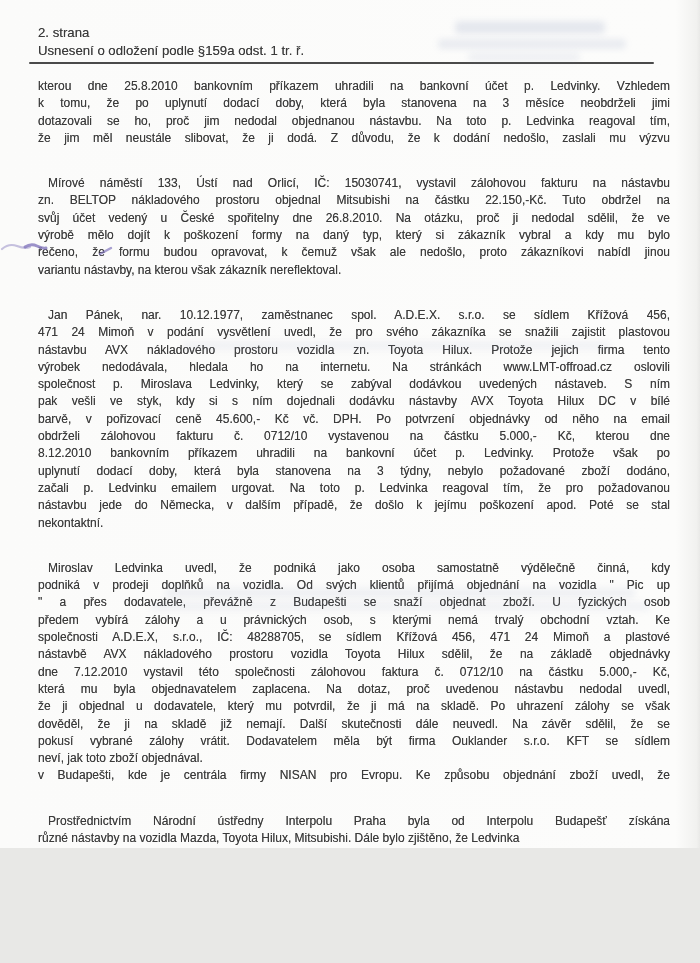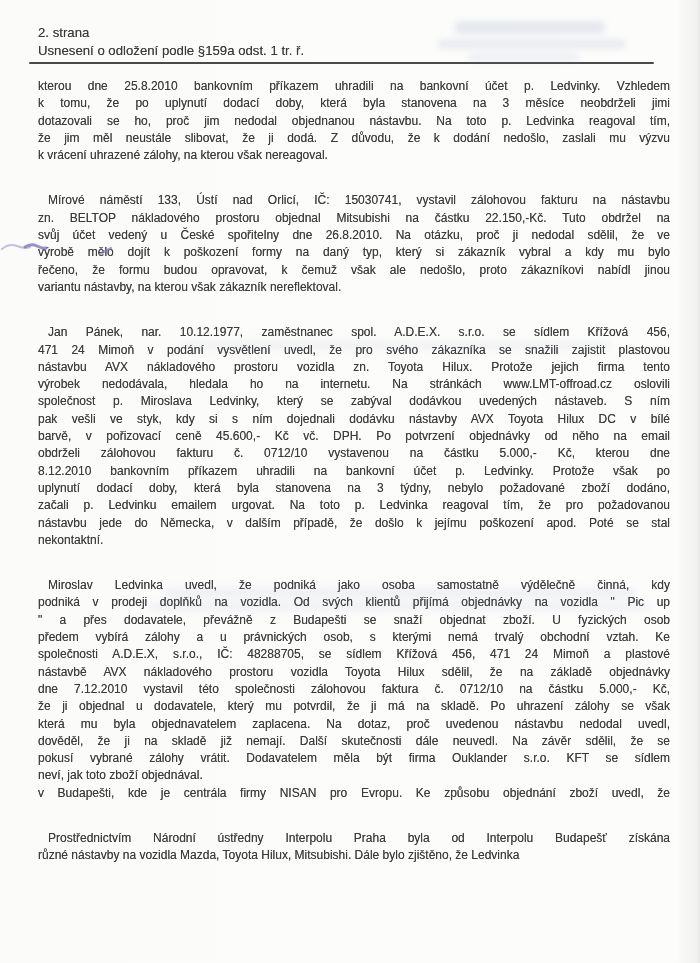--- a/index.html
+++ b/index.html
@@ -1,18 +1,18 @@
 <!DOCTYPE html>
 <html lang="cs" style="--scribble: #8377bd; --ghost: #97a3c2;"><head>
 <meta charset="utf-8">
 <style>
   html,body{margin:0;padding:0;background:#e8e8e6;}
   .page{
     position:relative;
-    width:700px;height:963px;
+    width:700px;height:848px;
     margin:0 auto;
     background:linear-gradient(90deg,#fbfbfa 0%,#fcfcfb 96.5%,#f1f1ef 99.5%,#e9e9e7 100%);
     font-family:"Liberation Sans","DejaVu Sans",sans-serif;
     color:#3b3b3b;
     overflow:hidden;
   }
   .text{ text-shadow:0 0 0.4px rgba(55,55,55,0.65); }
   header{ margin:24px 30px 0 38px; font-size:13.2px; line-height:17.5px; }
   .rule{ height:2px; background:#4a4a4a; margin:3px 46px 0 29px; border-radius:1px; }
   main{ margin:14px 30px 0 38px; font-size:12px; line-height:17.3px; }
@@ -56,21 +56,20 @@
   </header>
 
   <div class="rule"></div>
 
   <main class="text">
       <div class="para">
         <div class="line">kterou dne 25.8.2010 bankovním příkazem uhradili na bankovní účet p. Ledvinky. Vzhledem</div>
         <div class="line">k tomu, že po uplynutí dodací doby, která byla stanovena na 3 měsíce neobdrželi jimi</div>
         <div class="line">dotazovali se ho, proč jim nedodal objednanou nástavbu. Na toto p. Ledvinka reagoval tím,</div>
         <div class="line">že jim měl neustále slibovat, že ji dodá. Z důvodu, že k dodání nedošlo, zaslali mu výzvu</div>
-        <div class="line last">k vrácení uhrazené zálohy, na kterou však nereagoval.</div>
       </div>
       <div class="para indent">
         <div class="line">Mírové náměstí 133, Ústí nad Orlicí, IČ: 15030741, vystavil zálohovou fakturu na nástavbu</div>
         <div class="line">zn. BELTOP nákladového prostoru objednal Mitsubishi na částku 22.150,-Kč. Tuto obdržel na</div>
         <div class="line">svůj účet vedený u České spořitelny dne 26.8.2010. Na otázku, proč ji nedodal sdělil, že ve</div>
         <div class="line">výrobě mělo dojít k poškození formy na daný typ, který si zákazník vybral a kdy mu bylo</div>
         <div class="line">řečeno, že formu budou opravovat, k čemuž však ale nedošlo, proto zákazníkovi nabídl jinou</div>
         <div class="line last">variantu nástavby, na kterou však zákazník nereflektoval.</div>
       </div>
       <div class="para indent">
@@ -83,28 +82,28 @@
         <div class="line">barvě, v pořizovací ceně 45.600,- Kč vč. DPH. Po potvrzení objednávky od něho na email</div>
         <div class="line">obdrželi zálohovou fakturu č. 0712/10 vystavenou na částku 5.000,- Kč, kterou dne</div>
         <div class="line">8.12.2010 bankovním příkazem uhradili na bankovní účet p. Ledvinky. Protože však po</div>
         <div class="line">uplynutí dodací doby, která byla stanovena na 3 týdny, nebylo požadované zboží dodáno,</div>
         <div class="line">začali p. Ledvinku emailem urgovat. Na toto p. Ledvinka reagoval tím, že pro požadovanou</div>
         <div class="line">nástavbu jede do Německa, v dalším případě, že došlo k jejímu poškození apod. Poté se stal</div>
         <div class="line last">nekontaktní.</div>
       </div>
       <div class="para indent">
         <div class="line">Miroslav Ledvinka uvedl, že podniká jako osoba samostatně výdělečně činná, kdy</div>
-        <div class="line">podniká v prodeji doplňků na vozidla. Od svých klientů přijímá objednávky na vozidla " Pic up</div>
+        <div class="line">podniká v prodeji doplňků na vozidla. Od svých klientů přijímá objednání na vozidla " Pic up</div>
         <div class="line">" a přes dodavatele, převážně z Budapešti se snaží objednat zboží.  U fyzických osob</div>
         <div class="line">předem vybírá zálohy a u právnických osob, s kterými nemá trvalý obchodní vztah. Ke</div>
         <div class="line">společnosti A.D.E.X, s.r.o., IČ: 48288705, se sídlem Křížová 456, 471 24 Mimoň a plastové</div>
         <div class="line">nástavbě AVX nákladového prostoru vozidla Toyota Hilux sdělil, že na základě objednávky</div>
         <div class="line">dne 7.12.2010 vystavil této společnosti zálohovou faktura č. 0712/10 na částku 5.000,- Kč,</div>
+        <div class="line">která mu byla objednavatelem zaplacena. Na dotaz, proč uvedenou nástavbu nedodal uvedl,</div>
         <div class="line">že ji objednal u dodavatele, který mu potvrdil, že ji má na skladě. Po uhrazení zálohy se však</div>
-        <div class="line">která mu byla objednavatelem zaplacena. Na dotaz, proč uvedenou nástavbu nedodal uvedl,</div>
         <div class="line">dověděl, že ji na skladě již nemají. Další skutečnosti dále neuvedl. Na závěr sdělil, že se</div>
         <div class="line">pokusí vybrané zálohy vrátit. Dodavatelem měla být firma Ouklander s.r.o. KFT se sídlem</div>
         <div class="line last">neví, jak toto zboží objednával.</div>
         <div class="line">v Budapešti, kde je centrála firmy NISAN  pro Evropu. Ke způsobu objednání zboží uvedl, že</div>
       </div>
       <div class="para indent">
         <div class="line">Prostřednictvím Národní ústředny Interpolu Praha byla od Interpolu Budapešť získána</div>
         <div class="line last">různé nástavby na vozidla Mazda, Toyota Hilux, Mitsubishi. Dále bylo zjištěno, že Ledvinka</div>
       </div>
     </main>

